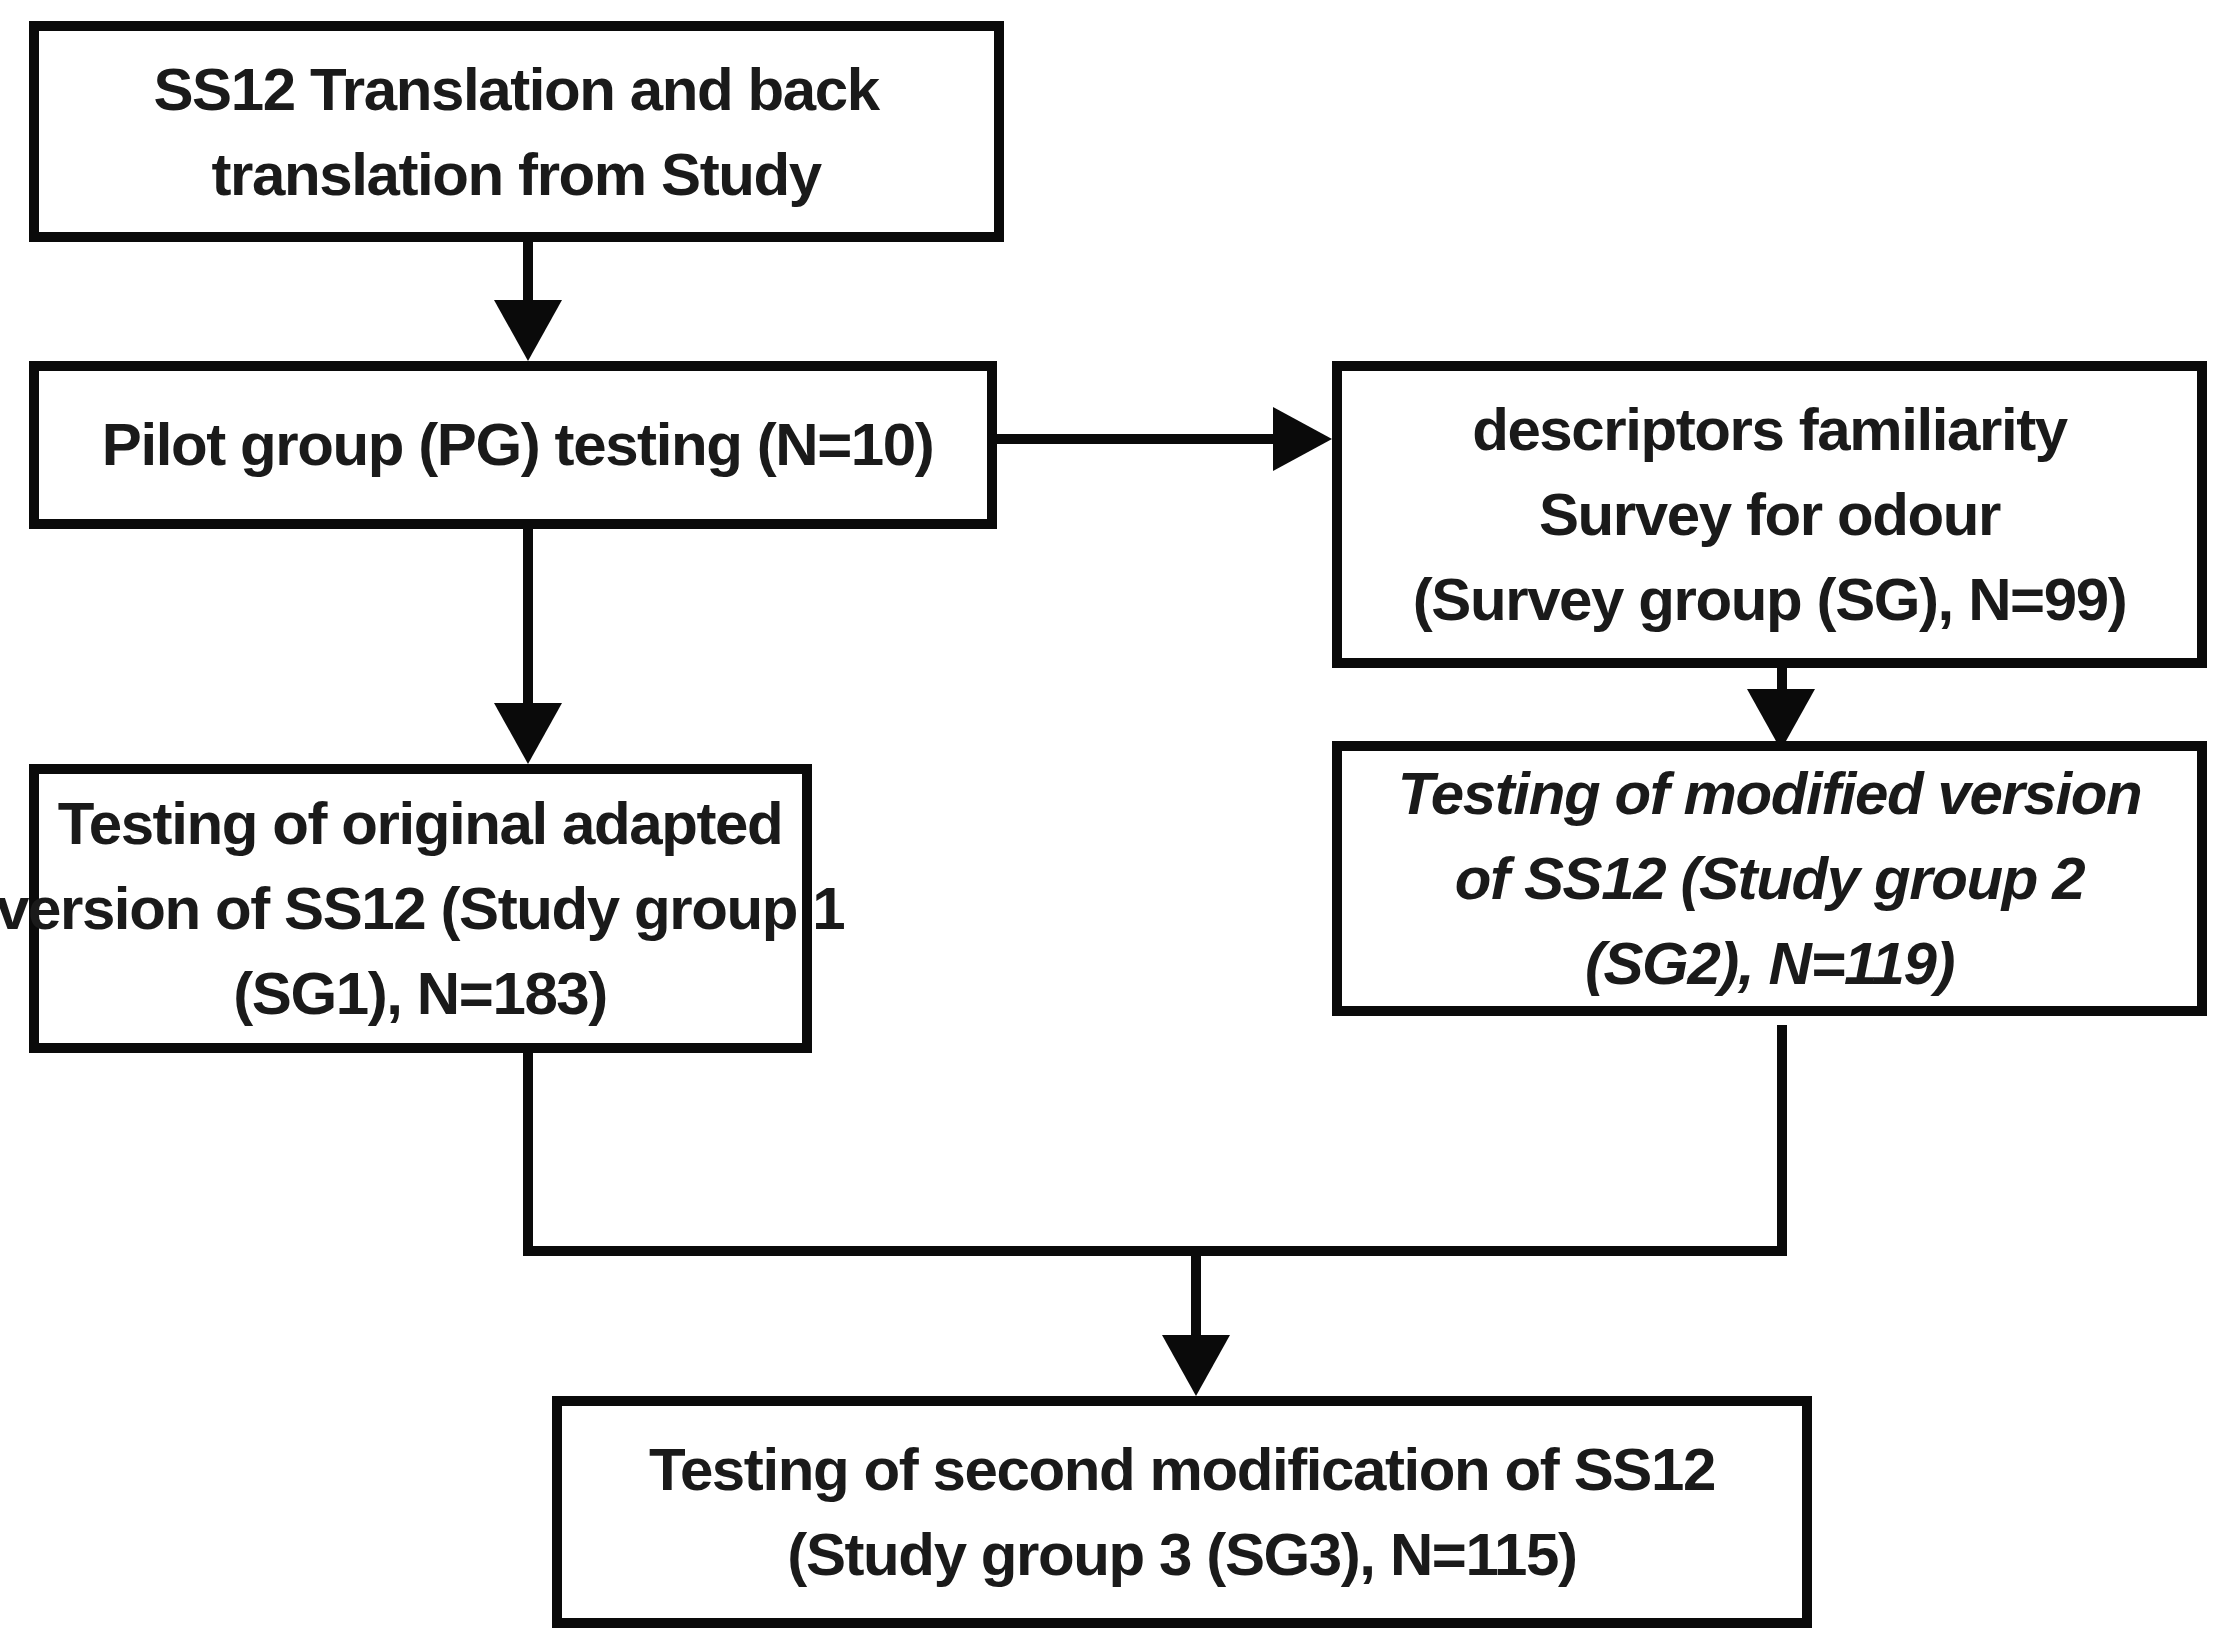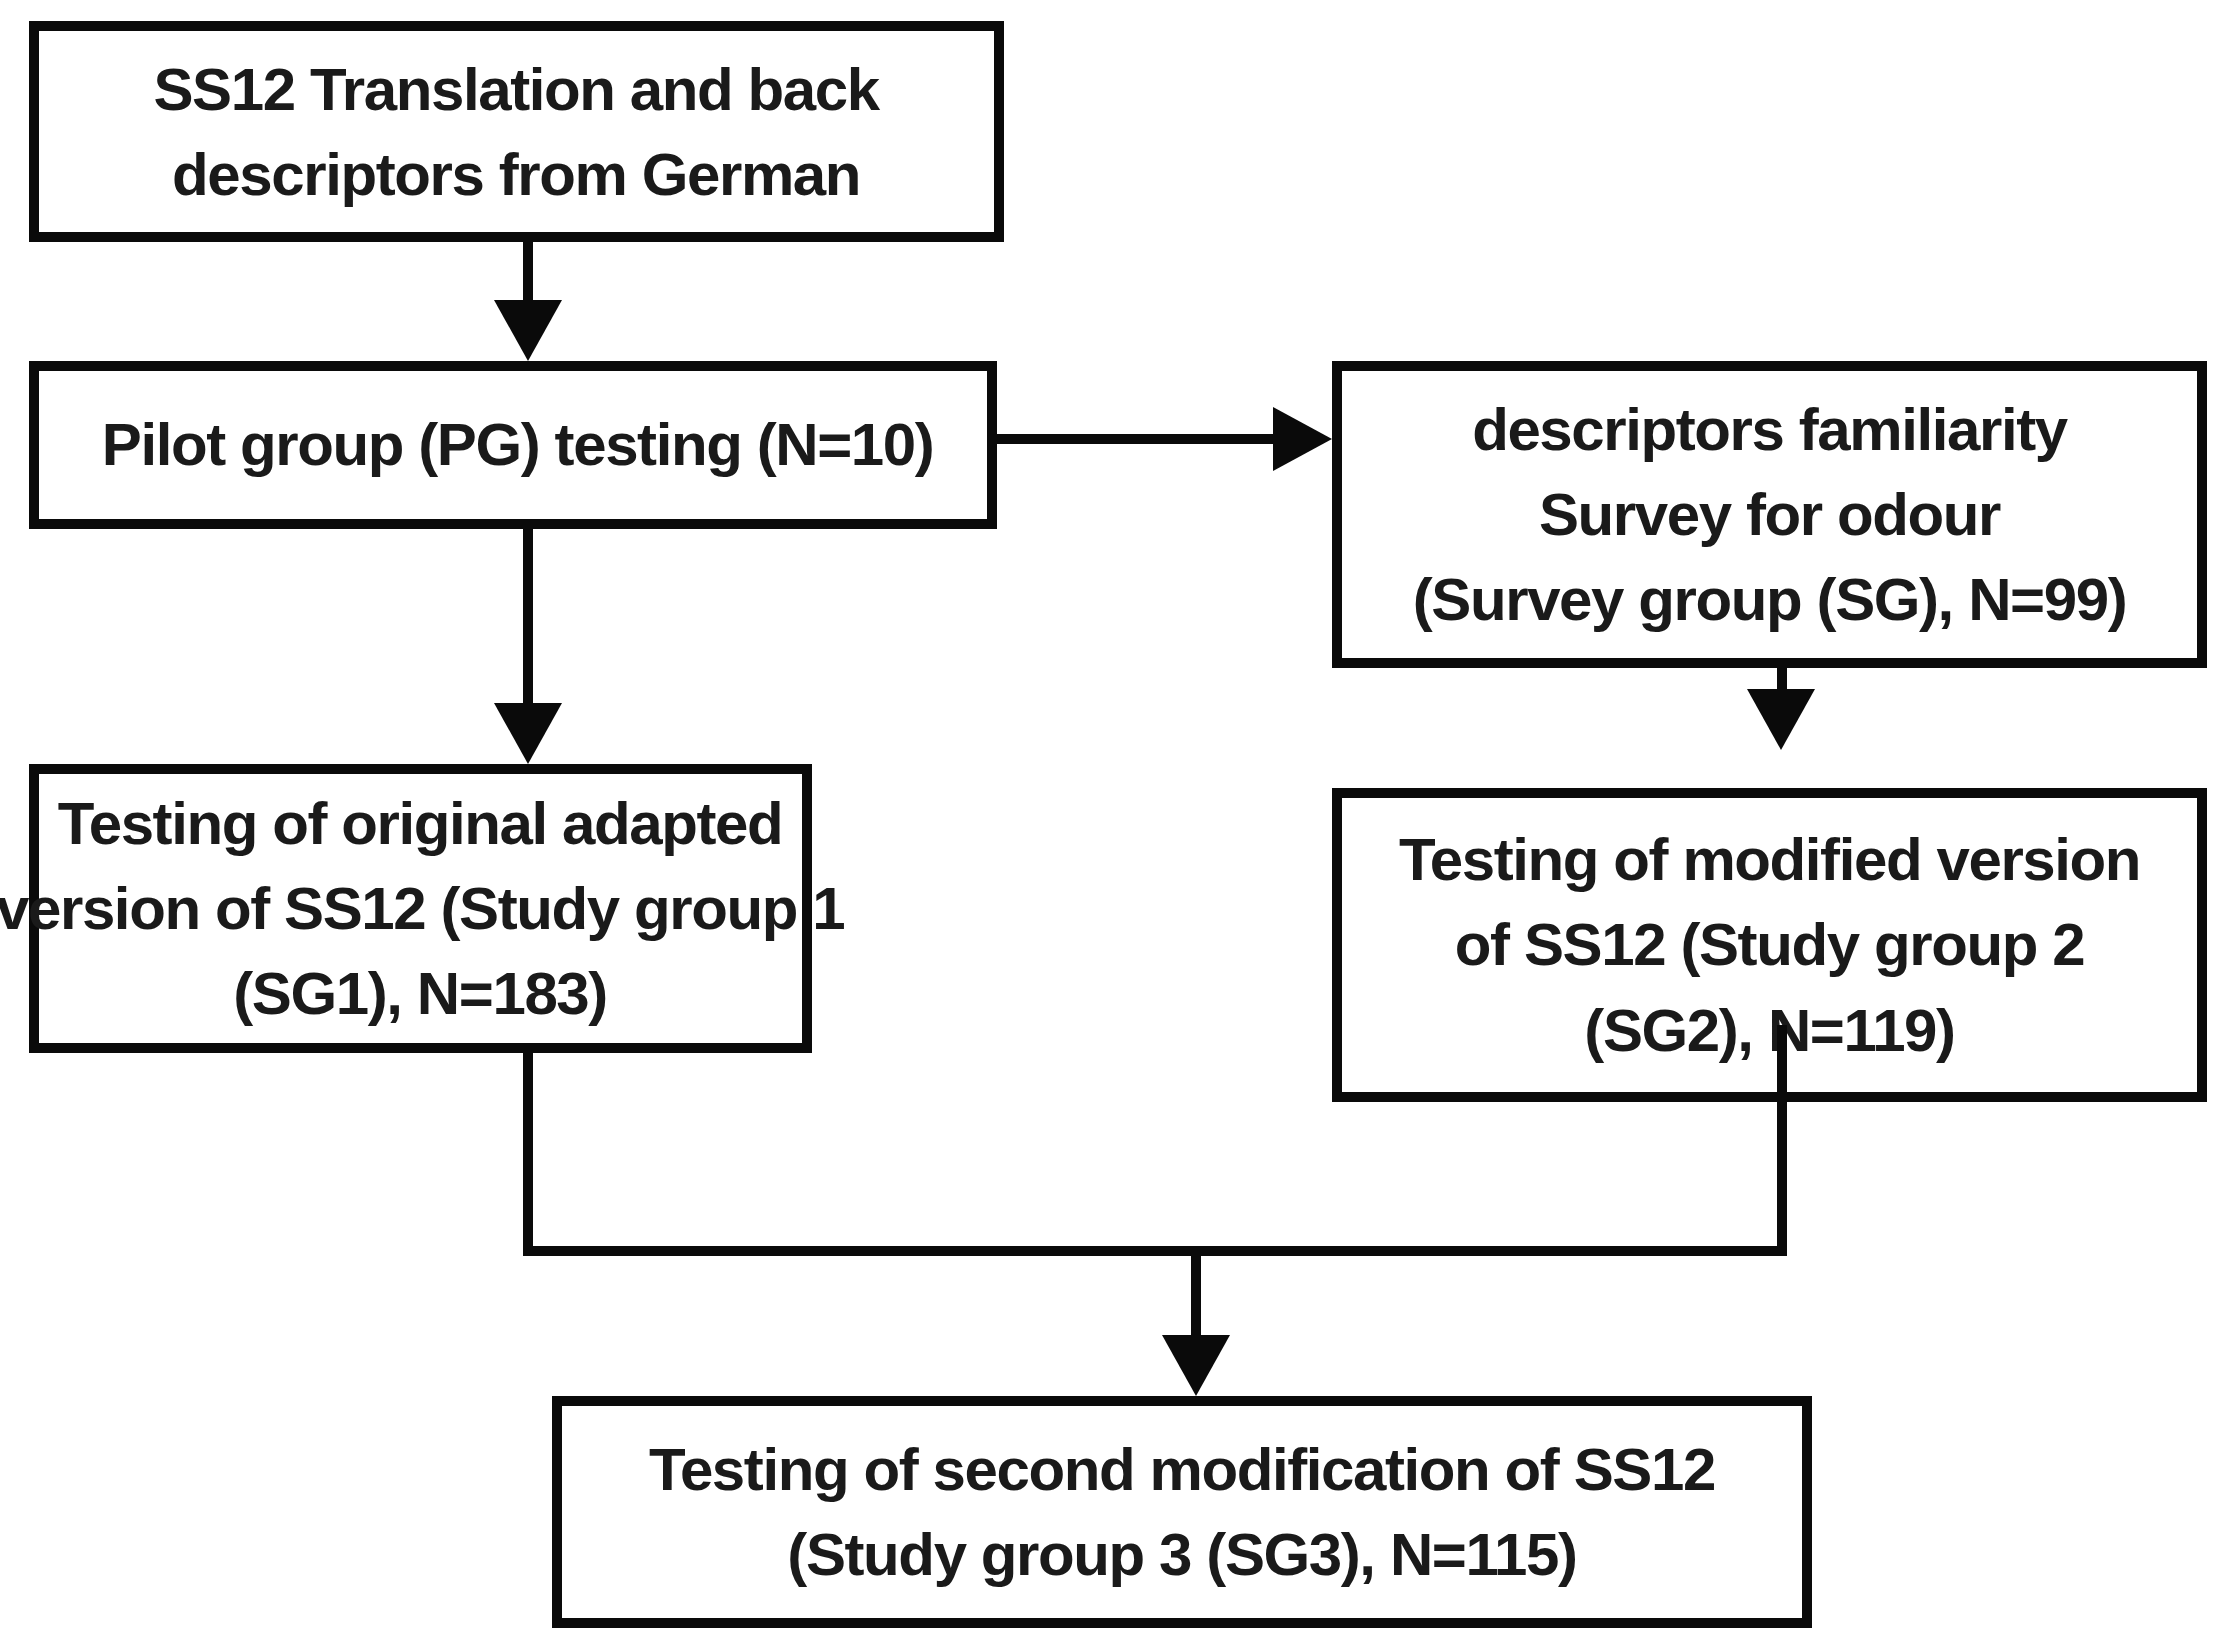--- a/index.html
+++ b/index.html
@@ -39,31 +39,31 @@
     position: absolute; width: 0; height: 0;
     border-top: 32px solid transparent;
     border-bottom: 32px solid transparent;
     border-left: 59px solid #0a0a0a;
   }
   
   #box-translation { left: 28.6px;   top: 21.4px;   width: 975px; height: 221px; }
   #box-pilot       { left: 28.6px;   top: 361px;  width: 968px; height: 168px; padding-left: 10px; }
   #box-survey      { left: 1332px; top: 361px;  width: 875px; height: 307px; }
   #box-sg1         { left: 28.6px;   top: 764px; width: 783px; height: 289px; }
-  #box-sg2         { left: 1332px; top: 788px; width: 875px; height: 314px; }
+  #box-sg2         { left: 1332px; top: 741px; width: 875px; height: 275px; font-style: italic; }
   #box-sg3         { left: 532px;  top: 1396px; width: 1260px; height: 232px; margin-left: 20px; }
 </style>
 </head>
 <body>
 
 <div class="canvas">
 
   <div class="box" id="box-translation">
     <span>SS12 Translation and back</span>
-    <span>descriptors from German</span>
+    <span>translation from Study</span>
   </div>
 
   <div class="shaft" style="left:523px; top:241px; width:10px; height:64px;"></div>
   <div class="head-down" style="left:494px; top:300px;"></div>
 
   <div class="box" id="box-pilot">
     <span>Pilot group (PG) testing (N=10)</span>
   </div>
 
   <div class="shaft" style="left:995px; top:434px; width:286px; height:10px;"></div>

